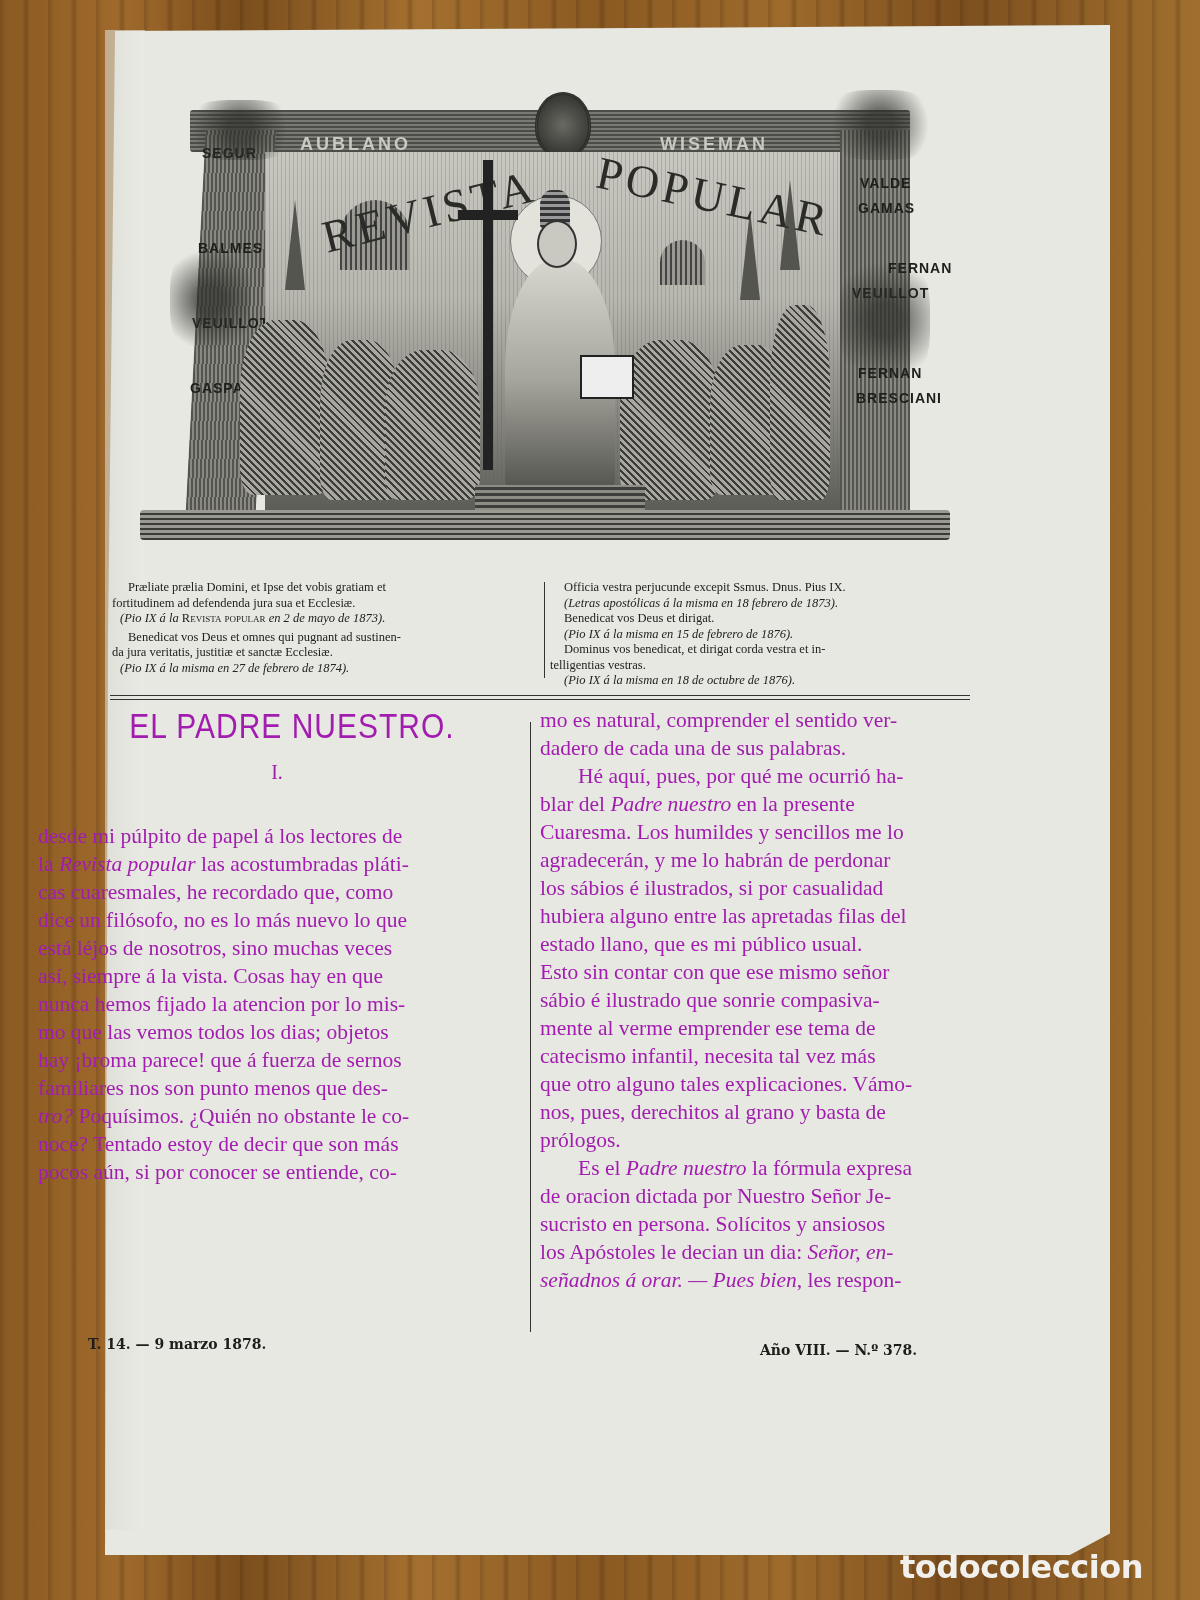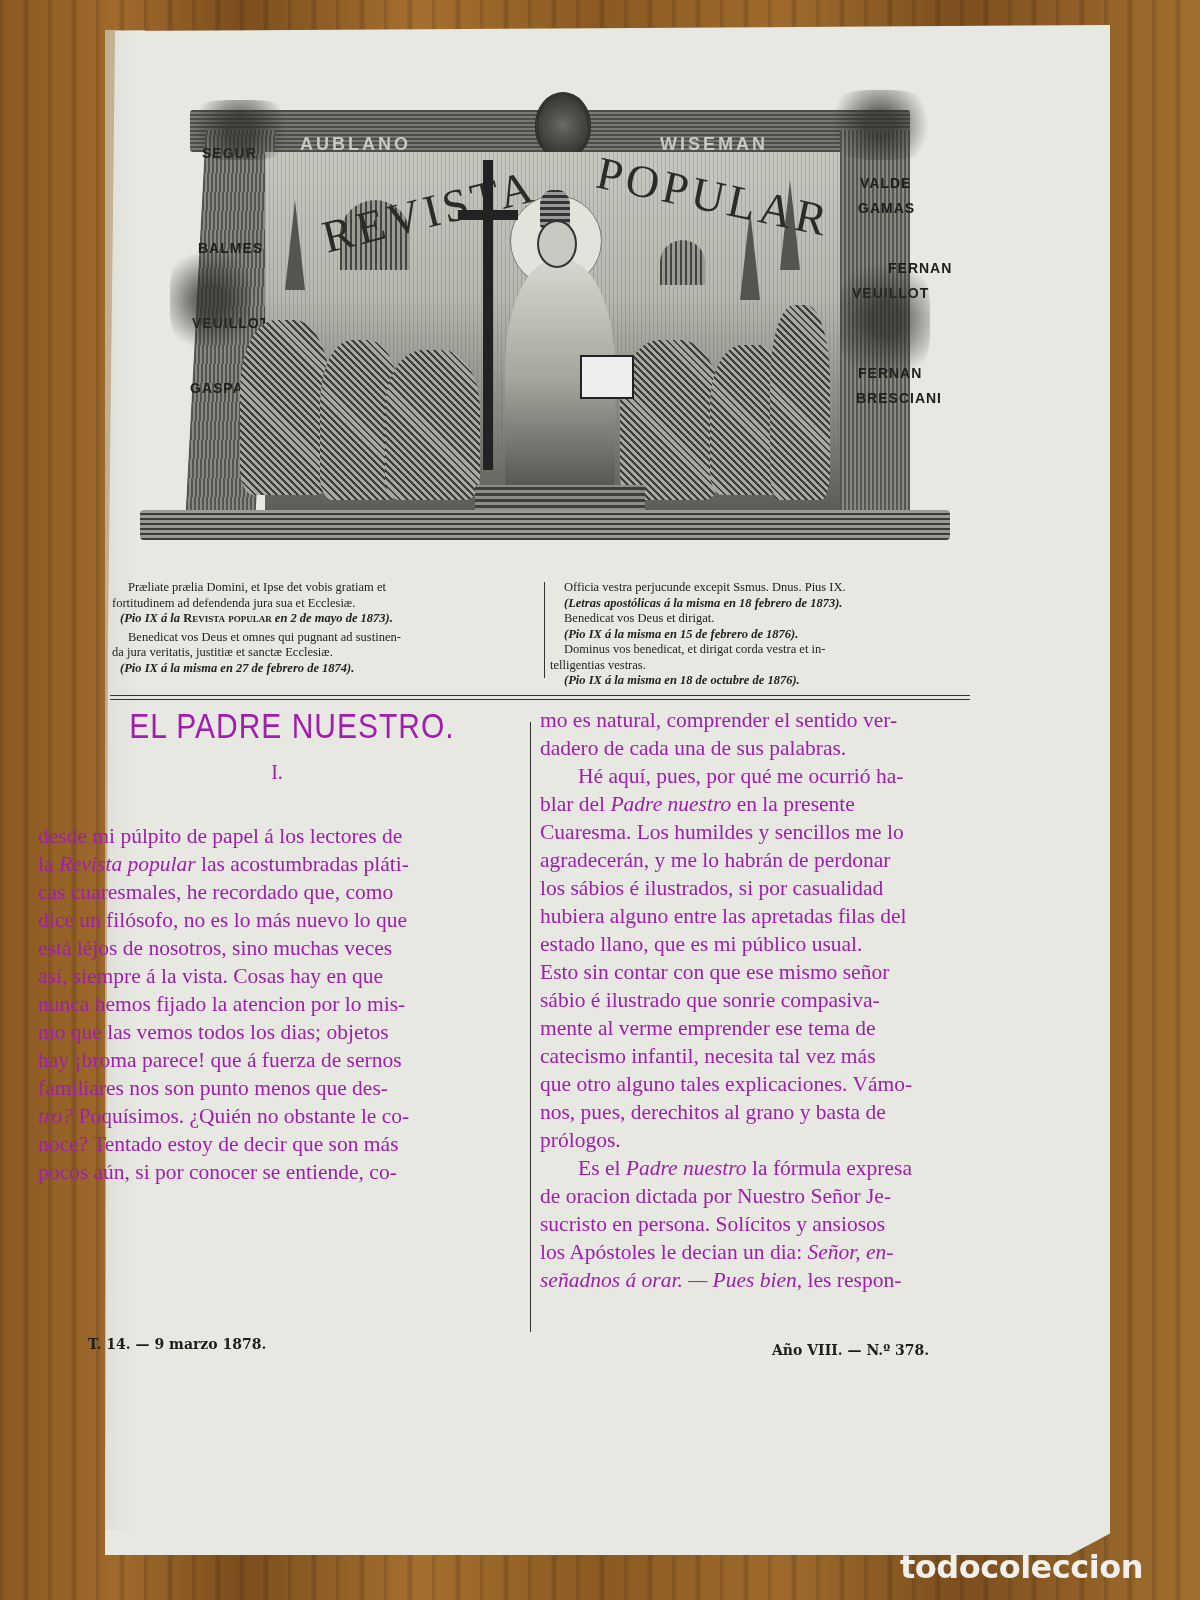--- a/index.html
+++ b/index.html
@@ -83,21 +83,21 @@
   .epigraphs {
     position:absolute; left:112px; top:580px; width:860px; height:100px;
     font-size:12.5px; line-height:15.5px; color:#222;
   }
   .epi-col { position:absolute; top:0; }
   .epi-col.left { left:0; width:415px; }
   .epi-col.right { left:452px; width:410px; }
   .epi-divider { position:absolute; left:432px; top:2px; width:1px; height:96px; background:#333; }
   .epi-line { display:block; text-align:justify; }
   .epi-line.indent { text-indent:16px; }
-  .epi-cite { display:block; font-style:italic; padding-left:8px;font-weight:bold; }
+  .epi-cite { display:block; font-style:italic; padding-left:8px; }
   .sc { font-variant: small-caps; font-style:normal; }
   .rule { position:absolute; left:110px; width:860px; height:1px; background:#333; }
 
   
   .col { position:absolute; font-size:21.5px; line-height:28px; color:#a21caf; text-align:justify; }
   .col.left { left:38px; top:712px; width:478px; }
   .col.right { left:540px; top:706px; width:448px; }
   .col-divider { position:absolute; left:530px; top:722px; width:1px; height:610px; background:#333; }
   .article-title {
     font-family:"Liberation Sans", sans-serif; font-weight:normal; font-size:30px; letter-spacing:1px;
@@ -238,15 +238,15 @@
       <span class="line">prólogos.</span>
       <span class="line indent">Es el <em>Padre nuestro</em> la fórmula expresa</span>
       <span class="line">de oracion dictada por Nuestro Señor Je-</span>
       <span class="line">sucristo en persona. Solícitos y ansiosos</span>
       <span class="line">los Apóstoles le decian un dia: <em>Señor, en-</em></span>
       <span class="line"><em>señadnos á orar. — Pues bien</em>, les respon-</span>
     </div>
 </div>
 
 <div class="footer" style="left:88px;top:1336px;">T. 14. — 9 marzo 1878.</div>
-<div class="footer" style="left:760px;top:1342px;margin-left:12px;">Año VIII. — N.º 378.</div>
+<div class="footer" style="left:760px;top:1342px;">Año VIII. — N.º 378.</div>
 
 <div class="watermark">todocoleccion</div>
 
 </body></html>

